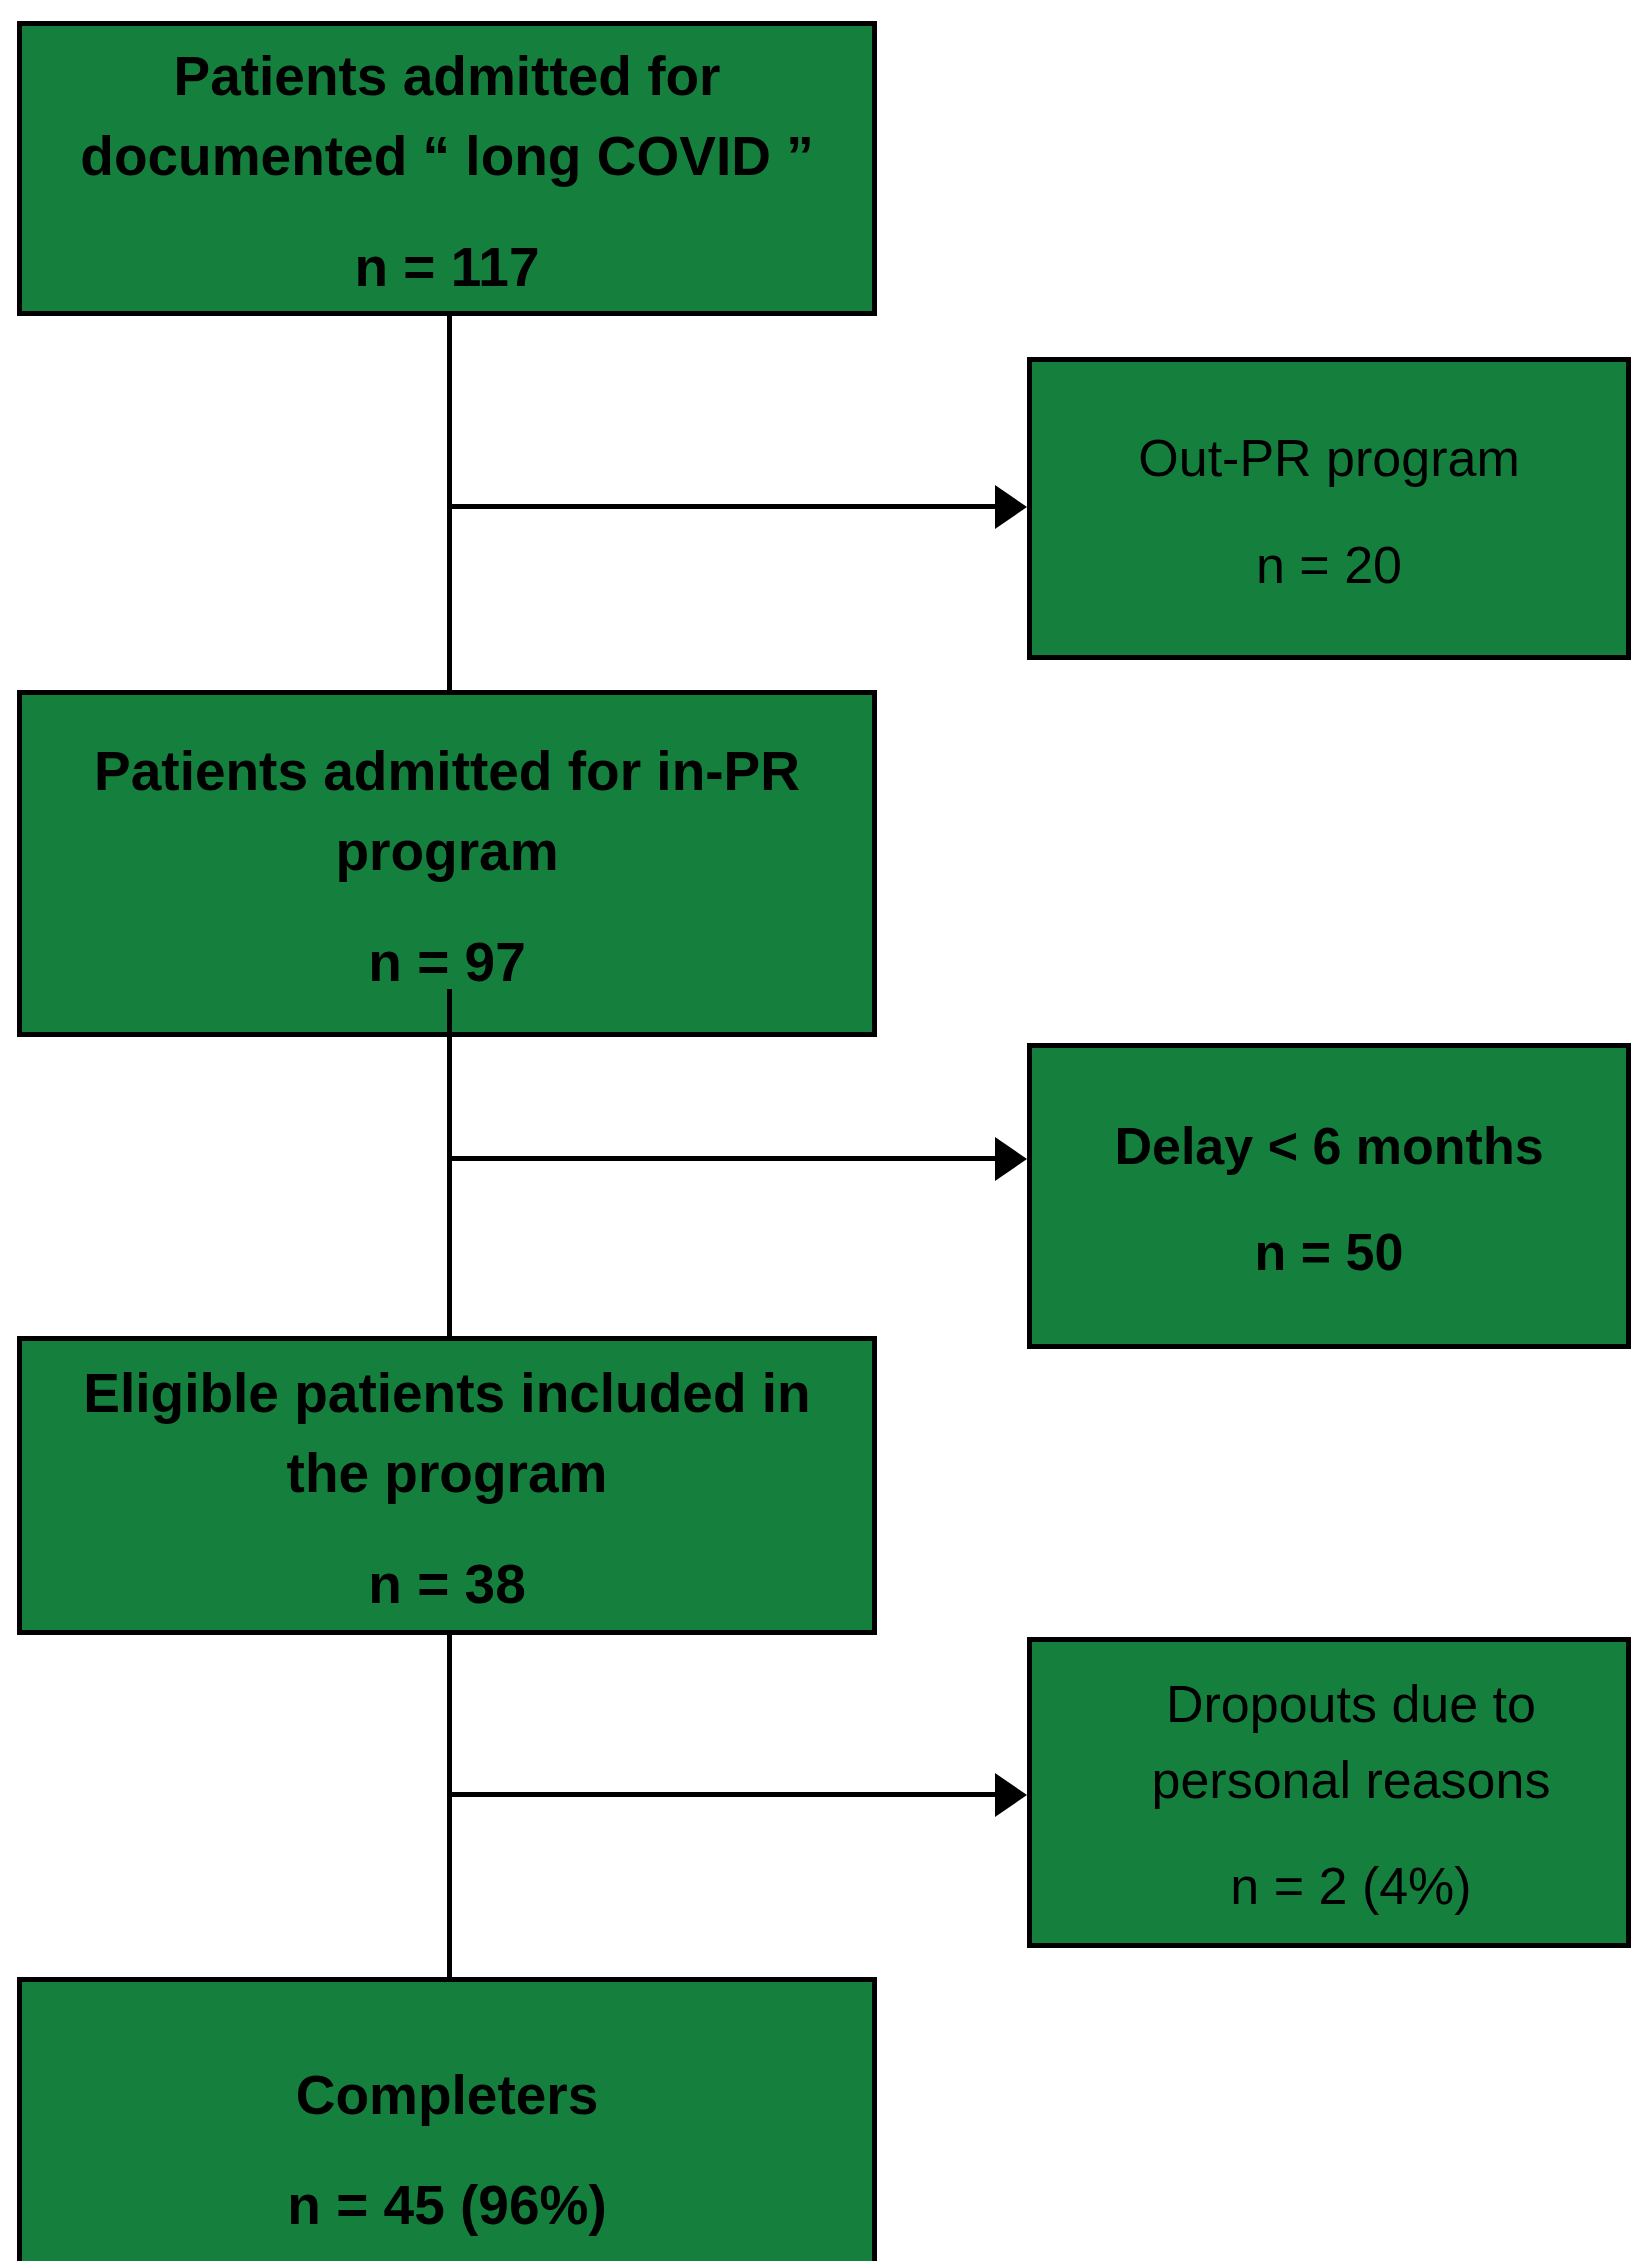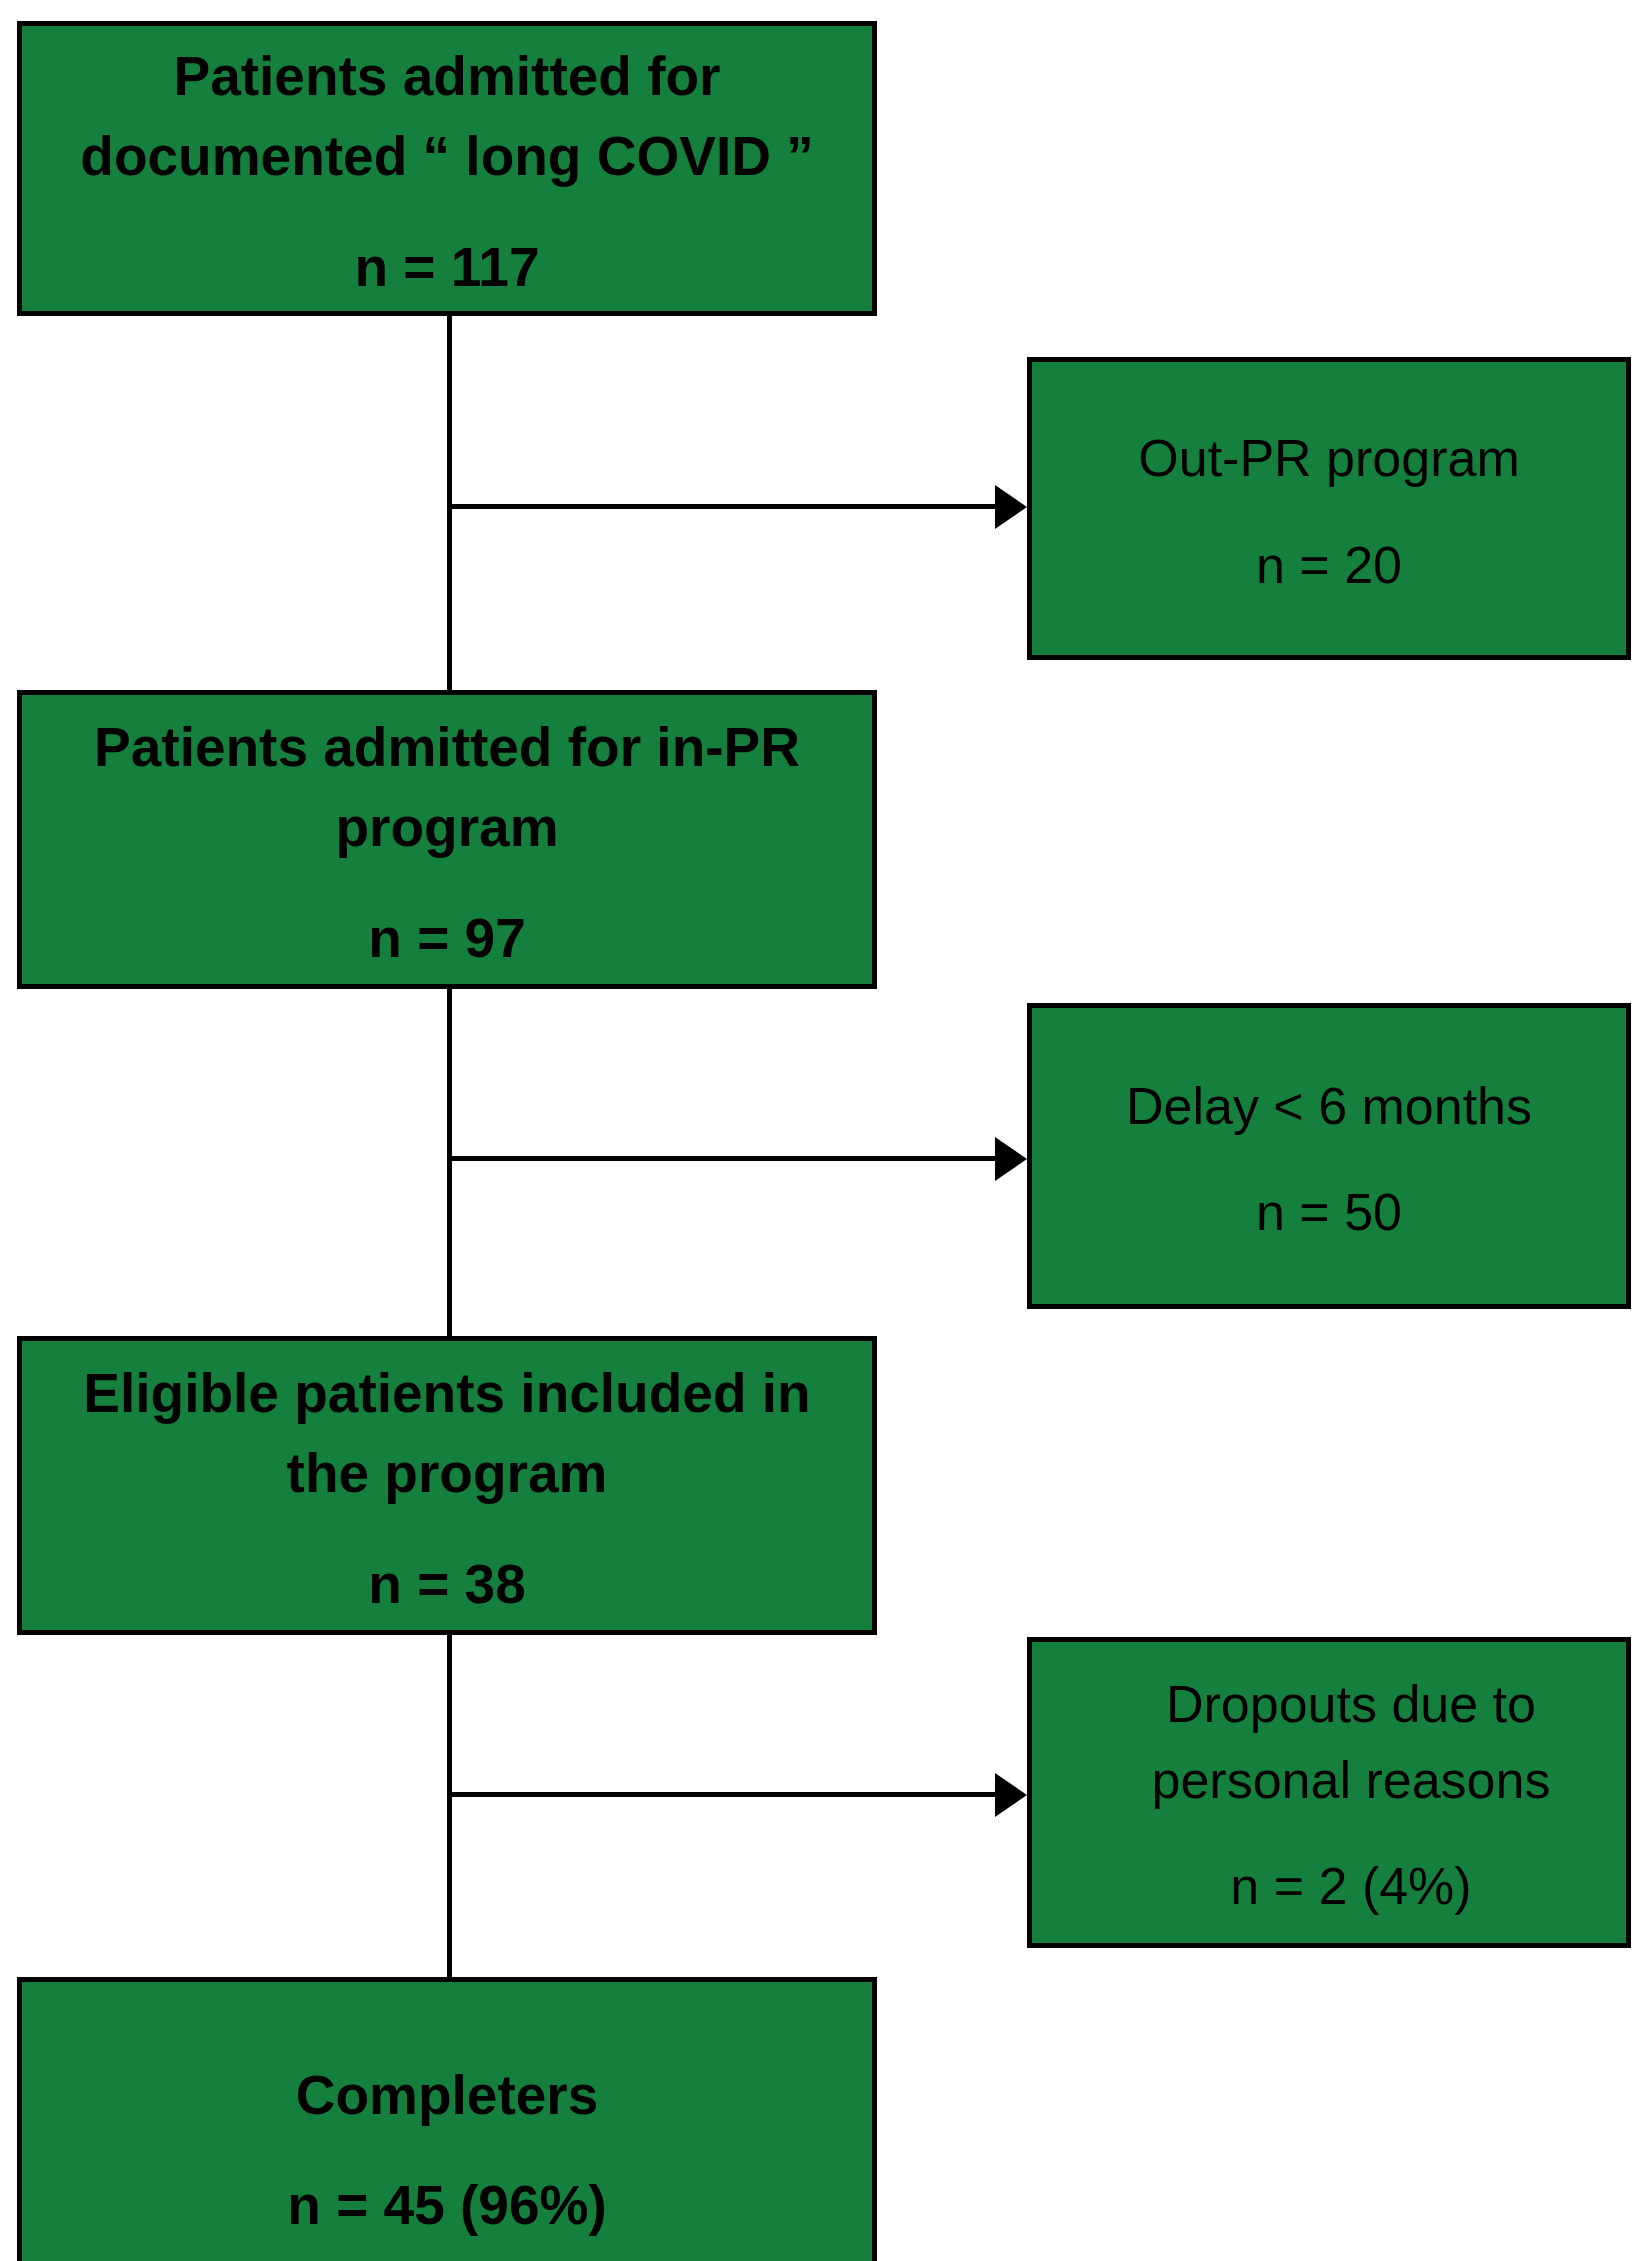--- a/index.html
+++ b/index.html
@@ -99,36 +99,36 @@
     <div class="harrow-head"></div>
   </div>
 
   <div class="box side-box" style="top:357px;height:303px;">
     <div class="title">
       <div>Out-PR program</div>
     </div>
     <div class="nline">n = 20</div>
   </div>
 
-  <div class="box main-box" style="top:690px;height:299px;">
+  <div class="box main-box" style="top:690px;height:347px;">
     <div class="title">
       <div>Patients admitted for in-PR</div>
       <div>program</div>
     </div>
     <div class="nline">n = 97</div>
   </div>
 
   <div class="vline" style="top:989px;height:347px;"></div>
 
   <div class="harrow" style="top:1135px;">
     <div class="harrow-line"></div>
     <div class="harrow-head"></div>
   </div>
 
-  <div class="box side-box" style="top:1003px;height:306px;">
+  <div class="box side-box" style="top:1043px;height:306px;font-weight:bold;">
     <div class="title">
       <div>Delay &lt; 6 months</div>
     </div>
     <div class="nline">n = 50</div>
   </div>
 
   <div class="box main-box" style="top:1336px;height:299px;">
     <div class="title">
       <div>Eligible patients included in</div>
       <div>the program</div>

